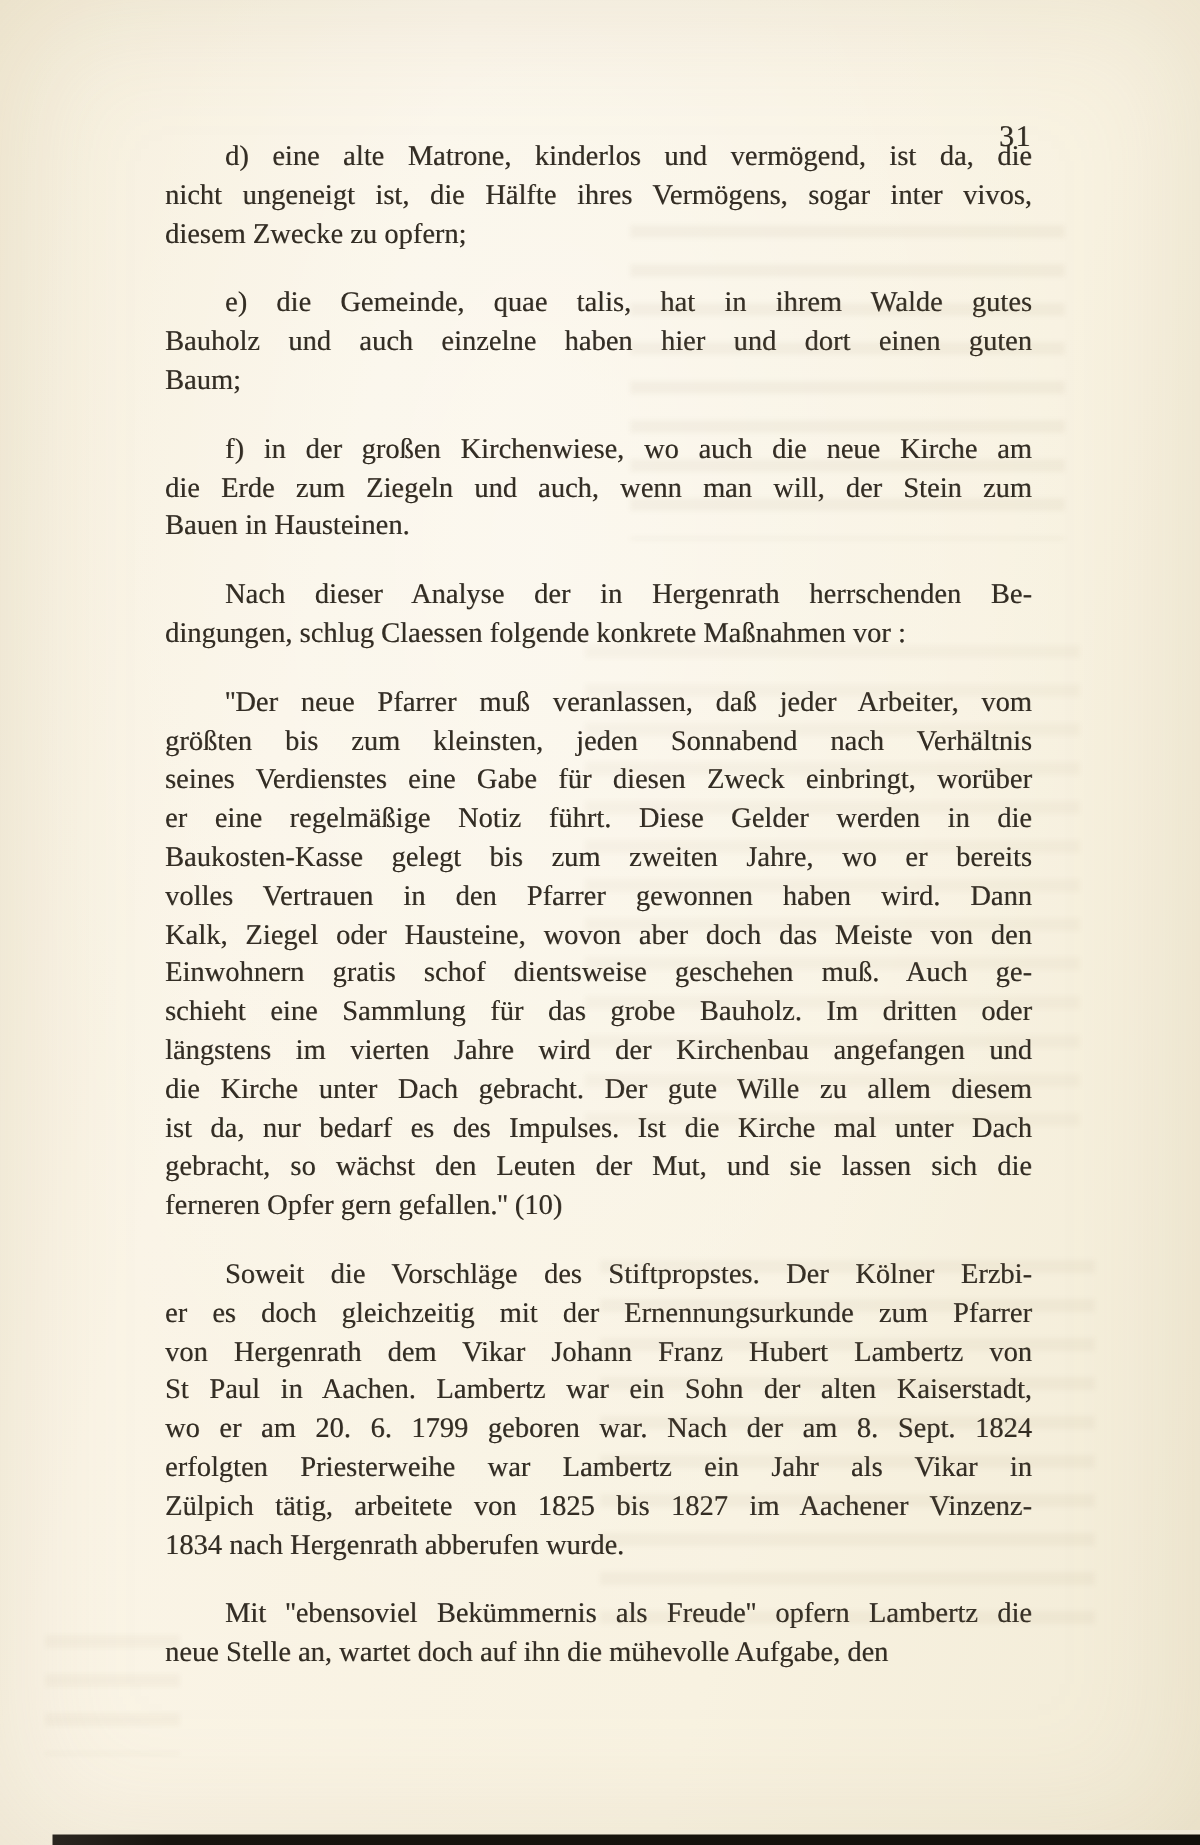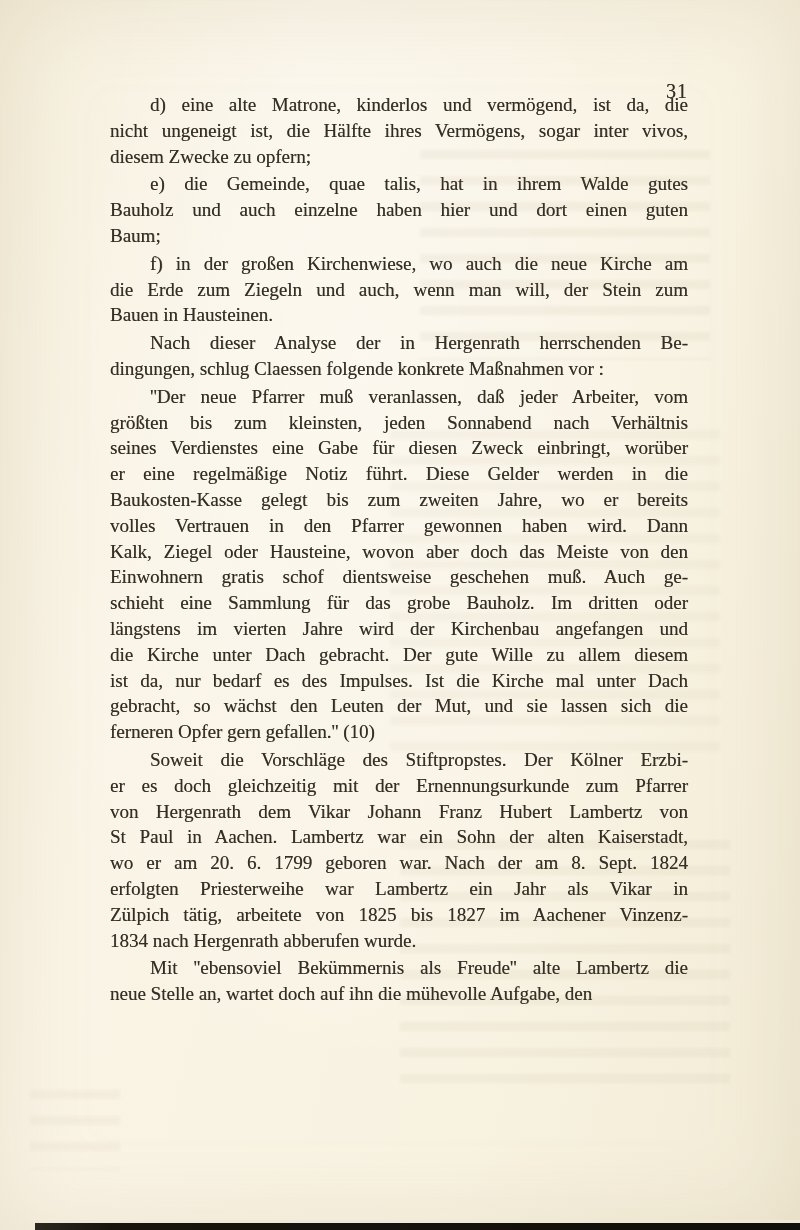--- a/index.html
+++ b/index.html
@@ -33,21 +33,21 @@
     position: absolute;
     left: 110px;
     top: 92px;
     width: 578px;
     font-size: 19px;
     line-height: 25.8px;
     color: #332d24;
     text-shadow: 0.3px 0 0 rgba(51,45,36,0.55);
   }
   .para { margin: 0; }
-  .para + .para { margin-top: 2px; }
+  .para + .para { margin-top: 20px; }
   .line {
     display: block;
     text-align: justify;
     text-align-last: justify;
     white-space: normal;
   }
   .line.last { text-align-last: left; }
   .para .line:first-child { text-indent: 40px; }
   
   .bleed {
@@ -123,21 +123,21 @@
         <span class="line">Soweit die Vorschläge des Stiftpropstes. Der Kölner Erzbi-</span>
         <span class="line">er es doch gleichzeitig mit der Ernennungsurkunde zum Pfarrer</span>
         <span class="line">von Hergenrath dem Vikar Johann Franz Hubert Lambertz von</span>
         <span class="line">St Paul in Aachen. Lambertz war ein Sohn der alten Kaiserstadt,</span>
         <span class="line">wo er am 20. 6. 1799 geboren war. Nach der am 8. Sept. 1824</span>
         <span class="line">erfolgten Priesterweihe war Lambertz ein Jahr als Vikar in</span>
         <span class="line">Zülpich tätig, arbeitete von 1825 bis 1827 im Aachener Vinzenz-</span>
         <span class="line last">1834 nach Hergenrath abberufen wurde.</span>
       </p>
     <p class="para">
-        <span class="line">Mit ''ebensoviel Bekümmernis als Freude'' alte Lambertz die</span>
+        <span class="line">Mit ''ebensoviel Bekümmernis als Freude'' opfern Lambertz die</span>
         <span class="line last">neue Stelle an, wartet doch auf ihn die mühevolle Aufgabe, den</span>
       </p>
   </div>
 
   <div class="bleed bleed-1"></div>
   <div class="bleed bleed-2"></div>
   <div class="bleed bleed-3"></div>
   <div class="bleed bleed-4"></div>
 
   <div class="scan-gap"></div>

